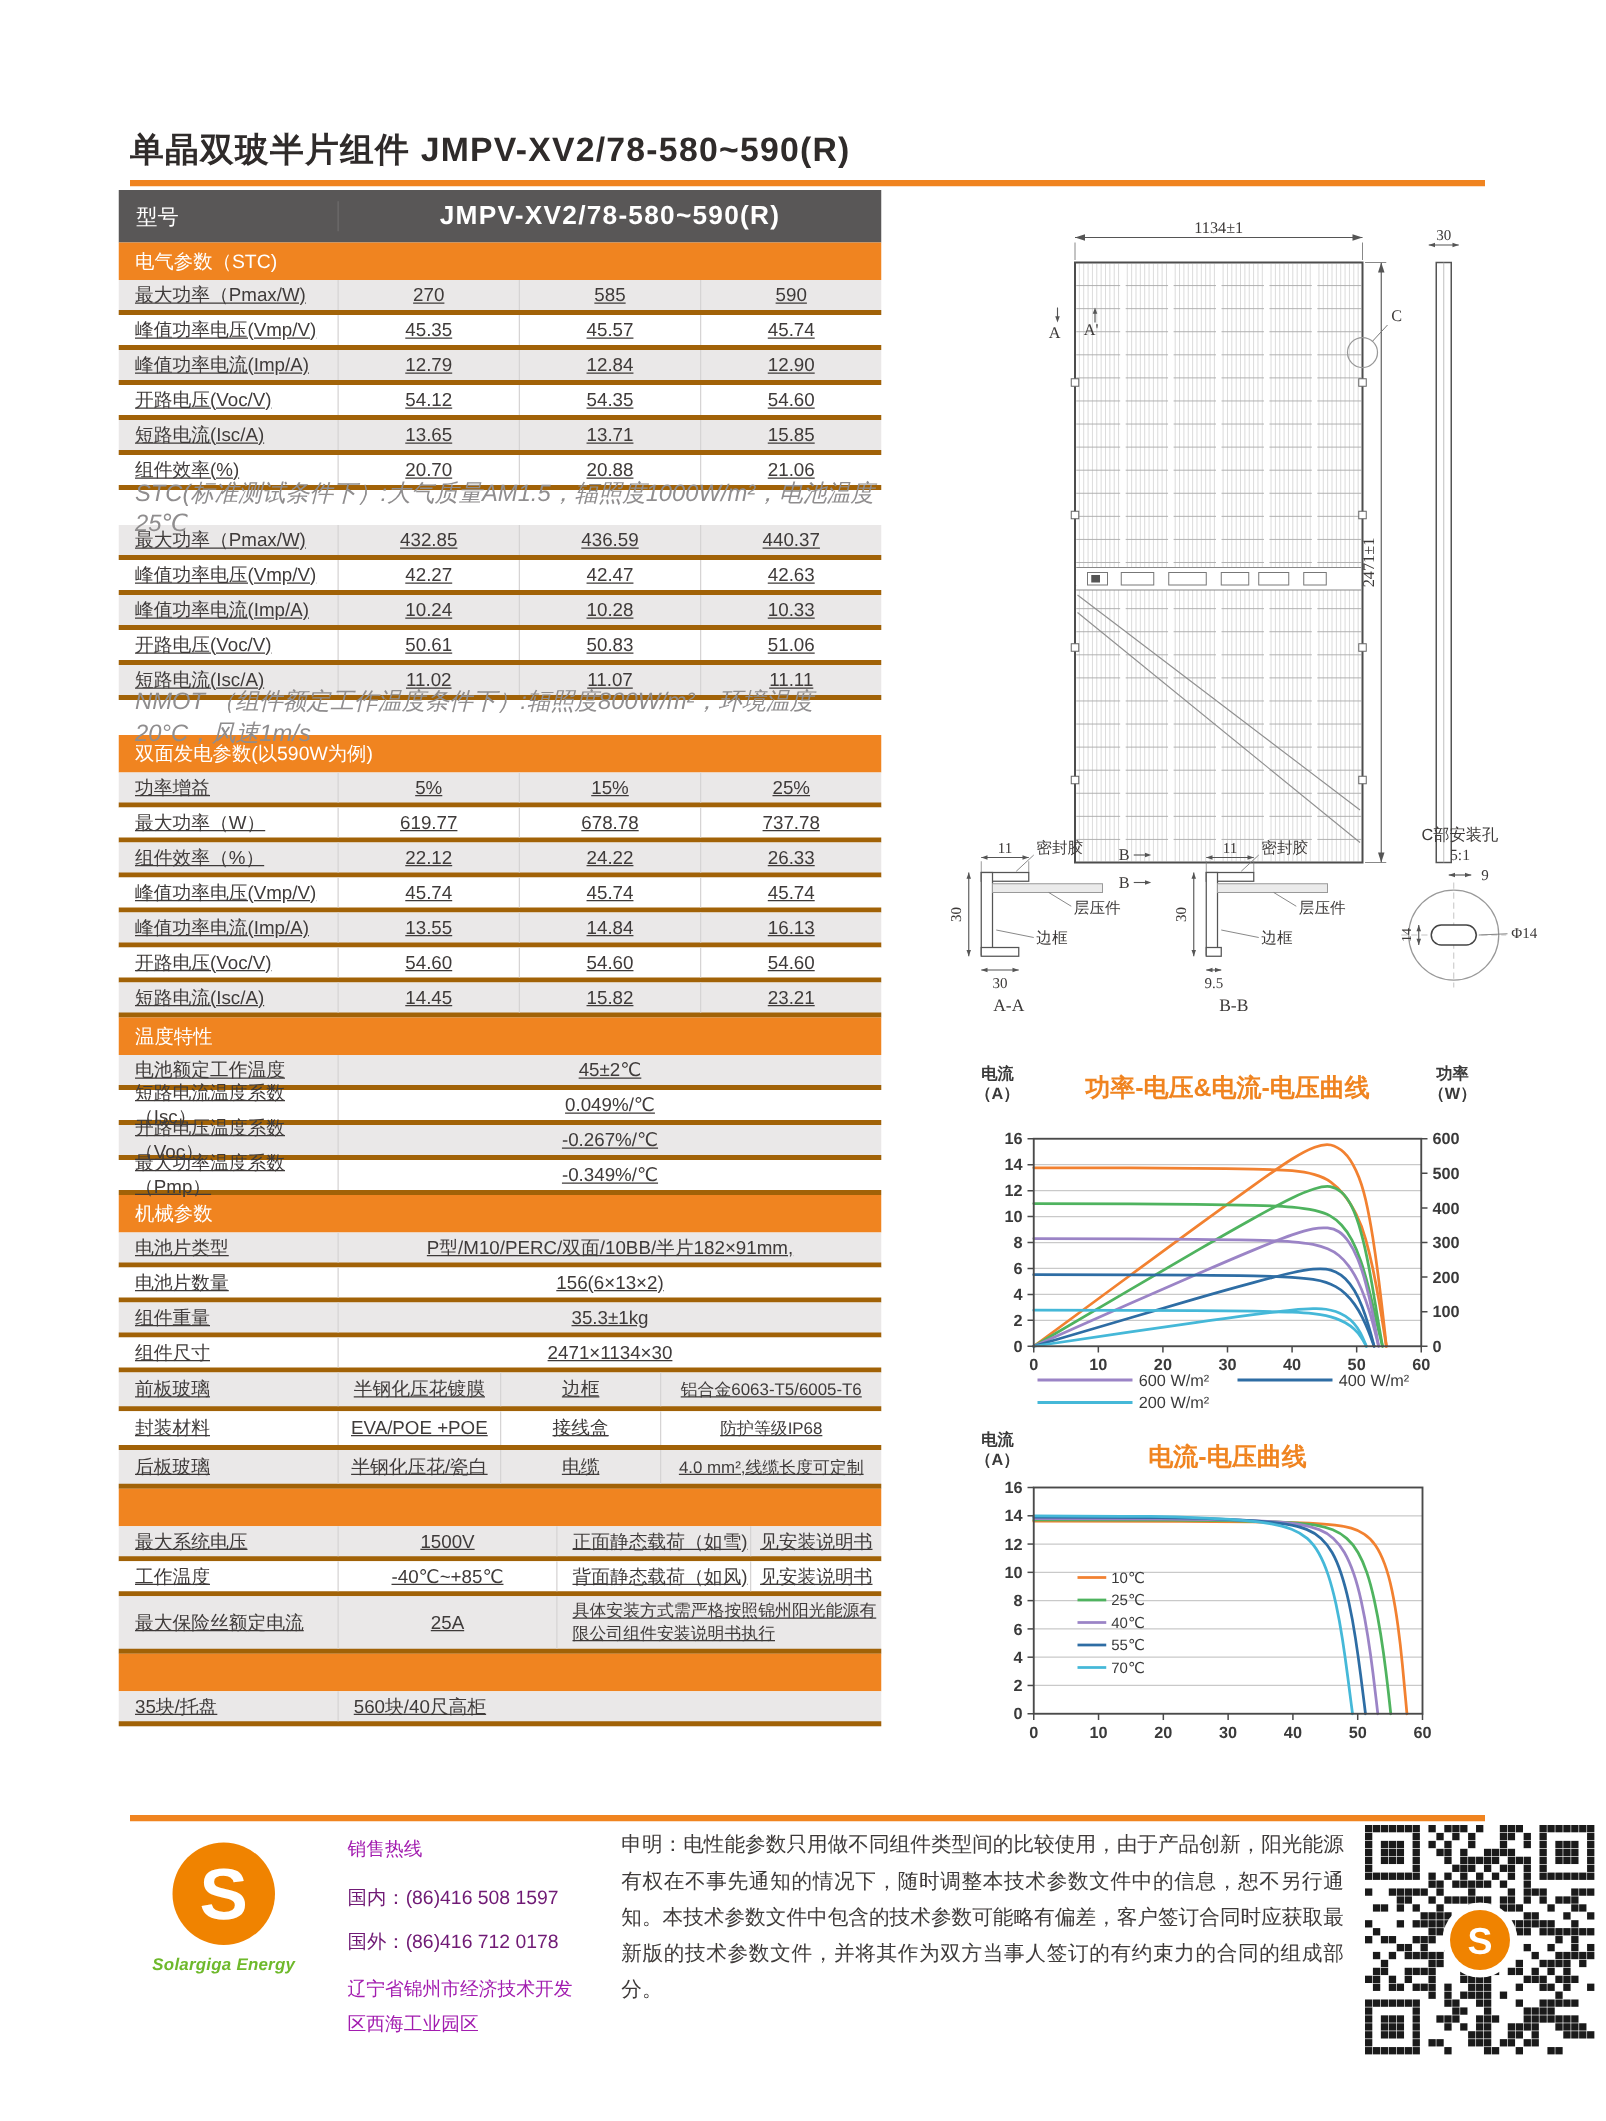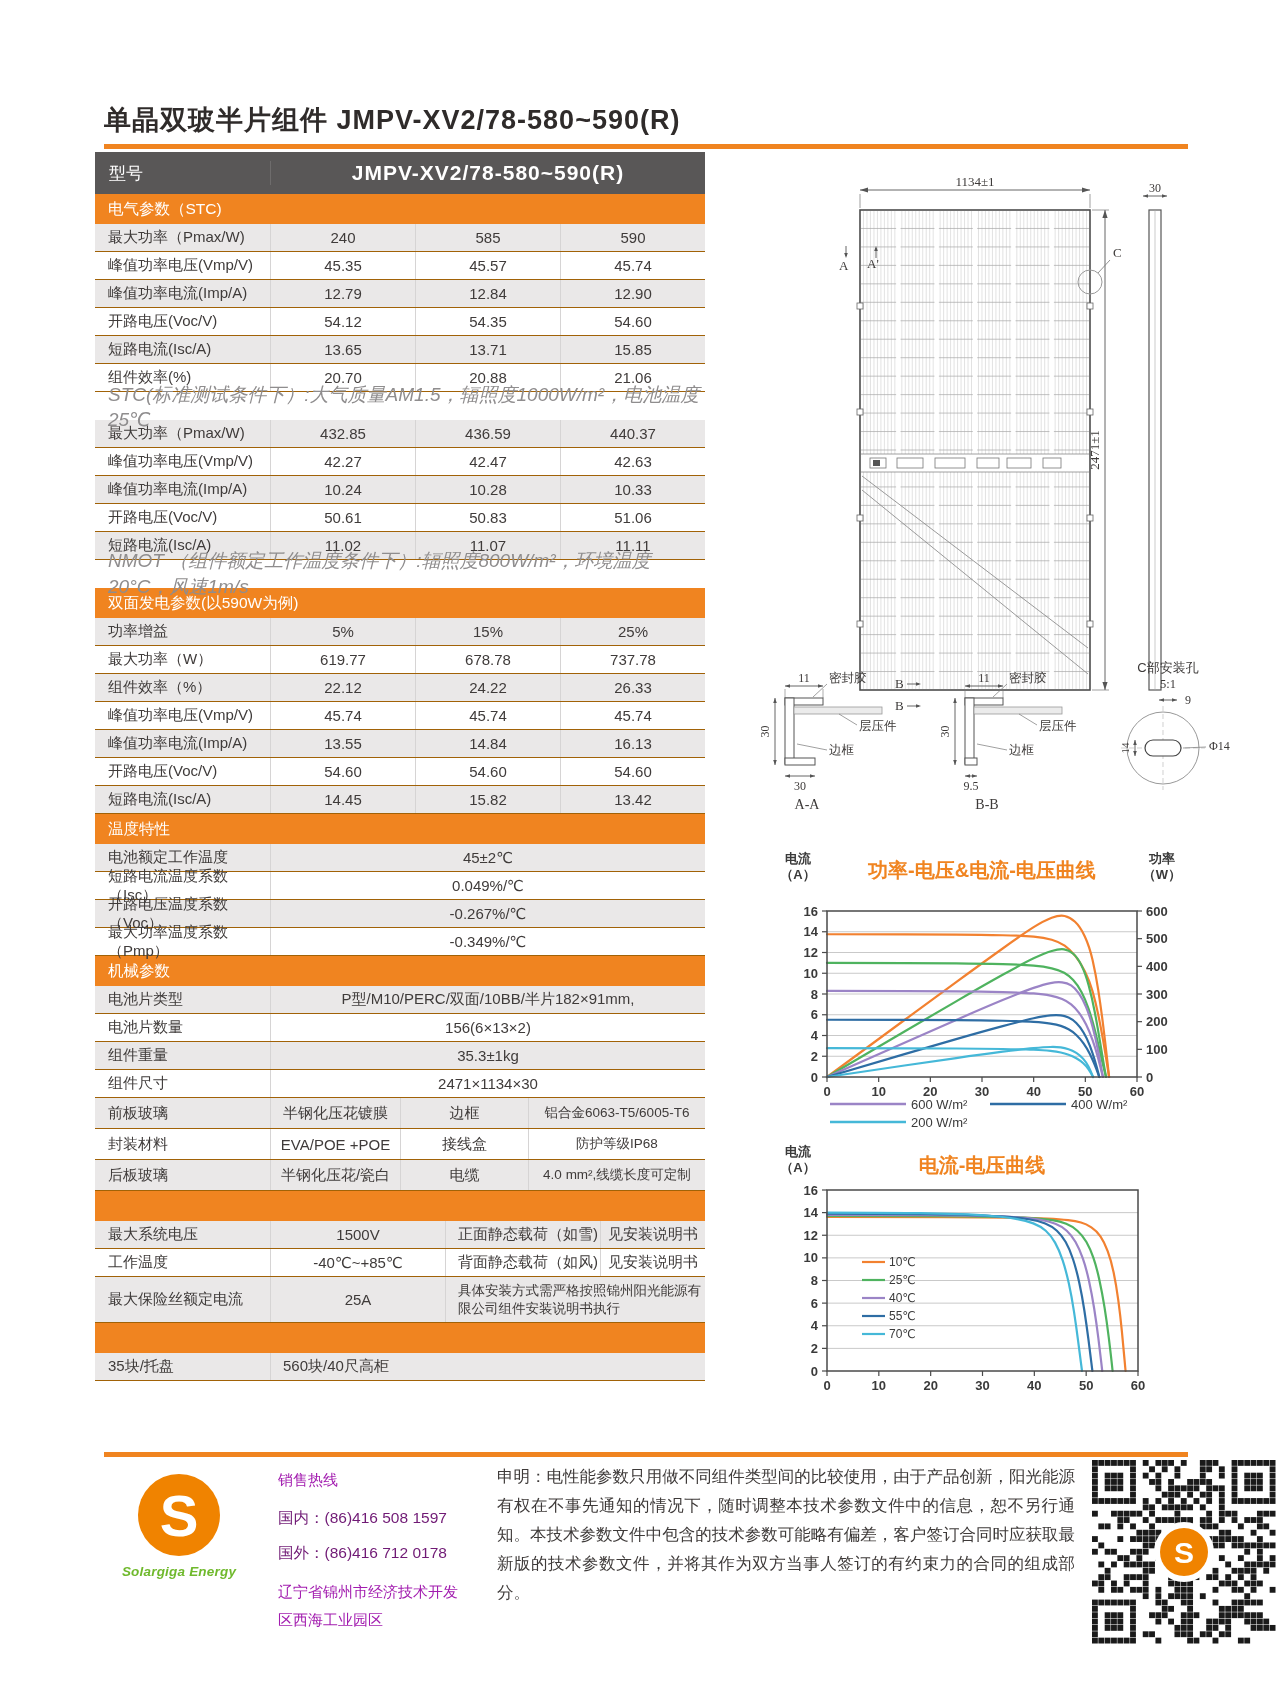--- a/index.html
+++ b/index.html
@@ -8,21 +8,21 @@
   .title{position:absolute;left:104px;top:102px;font-size:27px;font-weight:bold;color:#2f2b2a;letter-spacing:1px;}
   .rule{position:absolute;left:104px;width:1084px;height:5px;background:#f08420;}
   .rule-top{top:144px;}
   .rule-bottom{top:1452px;}
   .spec{position:absolute;left:95px;top:152px;width:610px;}
   .thead{display:flex;height:42px;background:#595757;color:#fff;align-items:center;}
   .thead .l{width:175px;padding-left:14px;font-size:17px;box-sizing:border-box;}
   .thead .v{flex:1;text-align:center;font-size:21px;font-weight:bold;letter-spacing:1px;border-left:1px solid #6e6c6c;}
   .bar{height:30px;background:#f08420;color:#fff;font-size:15.5px;display:flex;align-items:center;
        padding-left:13px;box-sizing:border-box;}
-  .row{display:flex;border-bottom:1px solid #a16207;box-sizing:border-box;background:#fff;}
+  .row{display:flex;border-bottom:4px solid #a16207;box-sizing:border-box;background:#fff;text-decoration:underline;}
   .row.gray{background:#eae8e8;}
   .row .c{height:auto;display:flex;align-items:center;justify-content:center;font-size:15px;color:#3f3b3a;
           border-left:1px solid #d6d4d4;box-sizing:border-box;text-align:center;}
   .row .c.first{justify-content:flex-start;padding-left:13px;border-left:none;text-align:left;}
   .row .c.left{justify-content:flex-start;padding-left:12px;text-align:left;}
   .row .c.small{font-size:13.5px;line-height:1.3;}
   .note{height:28px;display:flex;align-items:center;padding-left:13px;font-size:19px;color:#8f8d8e;font-style:italic;}
   .footnote{height:30px;display:flex;align-items:center;padding-left:13px;font-size:14.5px;color:#3f3b3a;}
   #diagram{position:absolute;left:745px;top:160px;}
   #chart1{position:absolute;left:740px;top:845px;}
@@ -47,21 +47,21 @@
 
   <div class="spec">
     <div class="thead">
       <div class="l">型号</div>
       <div class="v">JMPV-XV2/78-580~590(R)</div>
     </div>
     <div>
         <div class="bar">电气参数（STC)</div>
         <div class="row gray" style="height: 28px;">
           <div class="c first" style="width: 175px;">最大功率（Pmax/W)</div>
-          <div class="c" style="width: 145px;">240</div>
+          <div class="c" style="width: 145px;">270</div>
           <div class="c" style="width: 145px;">585</div>
           <div class="c" style="width: 145px;">590</div>
         </div>
         <div class="row" style="height: 28px;">
           <div class="c first" style="width: 175px;">峰值功率电压(Vmp/V)</div>
           <div class="c" style="width: 145px;">45.35</div>
           <div class="c" style="width: 145px;">45.57</div>
           <div class="c" style="width: 145px;">45.74</div>
         </div>
         <div class="row gray" style="height: 28px;">
@@ -154,21 +154,21 @@
         <div class="row" style="height: 28px;">
           <div class="c first" style="width: 175px;">开路电压(Voc/V)</div>
           <div class="c" style="width: 145px;">54.60</div>
           <div class="c" style="width: 145px;">54.60</div>
           <div class="c" style="width: 145px;">54.60</div>
         </div>
         <div class="row gray" style="height: 28px;">
           <div class="c first" style="width: 175px;">短路电流(Isc/A)</div>
           <div class="c" style="width: 145px;">14.45</div>
           <div class="c" style="width: 145px;">15.82</div>
-          <div class="c" style="width: 145px;">13.42</div>
+          <div class="c" style="width: 145px;">23.21</div>
         </div>
         <div class="bar">温度特性</div>
         <div class="row gray" style="height: 28px;">
           <div class="c first" style="width: 175px;">电池额定工作温度</div>
           <div class="c" style="width: 435px;">45±2℃</div>
         </div>
         <div class="row" style="height: 28px;">
           <div class="c first" style="width: 175px;">短路电流温度系数（Isc）</div>
           <div class="c" style="width: 435px;">0.049%/℃</div>
         </div>

